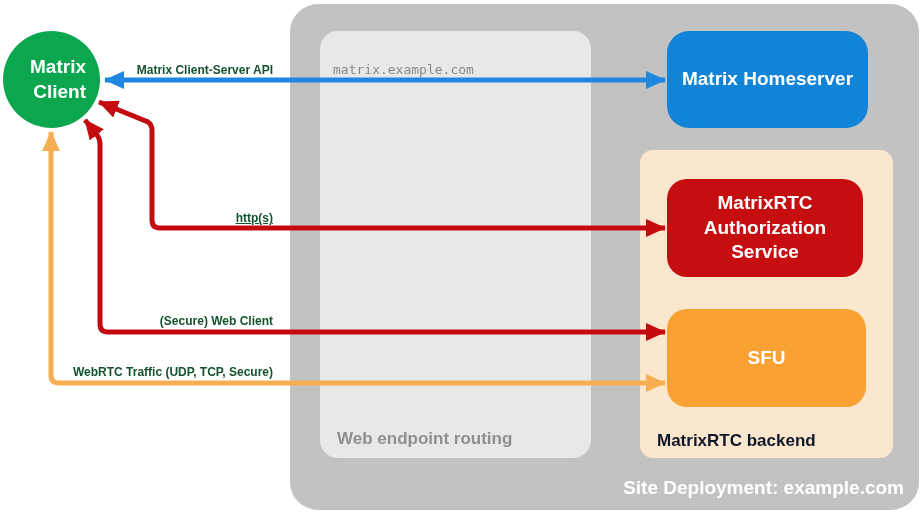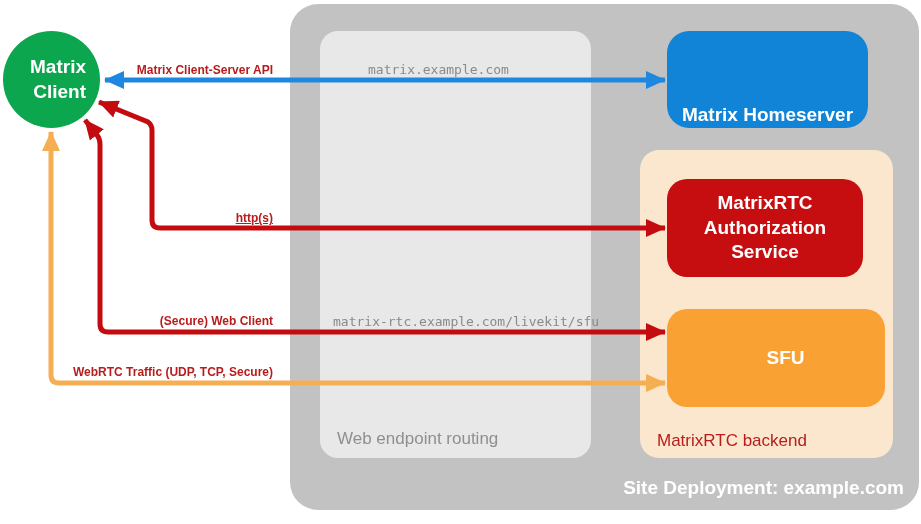--- a/index.html
+++ b/index.html
@@ -12,21 +12,21 @@
   .deployment{
     left:290px;top:4px;width:629px;height:506px;
     background:#c2c2c2;border-radius:28px;
   }
   .routing{
     left:30px;top:27px;width:271px;height:427px;
     background:#e8e8e8;border-radius:18px;
   }
   .backend{
     left:350px;top:146px;width:253px;height:308px;
-    background:#fbe7ce;border-radius:19px;
+    background:#fbe7ce;border-radius:13px;
   }
   
   .node{
     display:flex;align-items:center;justify-content:center;text-align:center;
     color:#ffffff;font-weight:bold;font-size:19px;line-height:1.3;
   }
   .client{
     left:3px;top:31px;width:97px;height:97px;border-radius:50%;
     background:#0ca64f;padding:0 14px;box-sizing:border-box;
   }
@@ -36,62 +36,61 @@
   }
   .auth{
     left:27px;top:29px;width:196px;height:98px;border-radius:20px;
     background:#c60d10;padding:0 20px;box-sizing:border-box;
   }
   .sfu{
     left:27px;top:159px;width:199px;height:98px;border-radius:20px;
     background:#f9a233;
   }
   
-  .section-label{font-weight:normal;font-size:17px;color:#8f8f8f;white-space:nowrap;}
+  .section-label{font-weight:bold;font-size:17px;color:#8f8f8f;white-space:nowrap;}
   .routing-label{left:17px;bottom:9px;}
-  .backend-label{left:17px;bottom:7px;color:#b91c1c;}
+  .backend-label{left:17px;bottom:7px;color:#0f172a;}
   .deployment-label{
     right:15px;bottom:11px;color:#ffffff;font-weight:bold;font-size:19px;white-space:nowrap;
   }
   
   .endpoint{
     left:13px;font-family:"DejaVu Sans Mono", monospace;font-size:13px;
     color:#8a8a8a;white-space:nowrap;
   }
-  .ep-0{top:31px;margin-left:35px;} .ep-1{top:180px;} .ep-2{top:283px;}
+  .ep-0{top:31px;} .ep-1{top:180px;} .ep-2{top:283px;}
   
   .conn-label{
-    right:648px;font-weight:bold;font-size:12px;color:#b91c1c;
+    right:648px;font-weight:bold;font-size:12px;color:#14532d;
     white-space:nowrap;text-align:right;
   }
   .cl-0{top:63px;} .cl-1{top:211px;text-decoration:underline;} .cl-2{top:314px;} .cl-3{top:365px;}
   
   svg.arrows{left:0;top:0;width:921px;height:524px;pointer-events:none;}
   svg.arrows path.wire{fill:none;stroke-width:5px;}
 </style>
 </head>
 <body>
 
 <div class="abs deployment" style="background: rgb(194, 194, 194);">
 
   <div class="abs routing" style="background: rgb(232, 232, 232);">
     <div class="abs endpoint ep-0">matrix.example.com</div>
-    <div class="abs endpoint ep-2">matrix-rtc.example.com/livekit/sfu</div>
     <div class="abs section-label routing-label">Web endpoint routing</div>
   </div>
 
-  <div class="abs node homeserver" style="background: rgb(17, 132, 216); align-items: flex-end;">
+  <div class="abs node homeserver" style="background: rgb(17, 132, 216);">
     <span>Matrix Homeserver</span>
   </div>
 
   <div class="abs backend" style="background: rgb(251, 231, 206);">
     <div class="abs node auth" style="background: rgb(198, 13, 16);">
       <span>MatrixRTC Authorization Service</span>
     </div>
-    <div class="abs node sfu" style="background: rgb(249, 162, 51); padding-left: 19px;">
+    <div class="abs node sfu" style="background: rgb(249, 162, 51);">
       <span>SFU</span>
     </div>
     <div class="abs section-label backend-label">MatrixRTC backend</div>
   </div>
 
   <div class="abs deployment-label">Site Deployment: example.com</div>
 </div>
 
 <div class="abs node client" style="background: rgb(12, 166, 79); text-align: right;">
   <span>Matrix Client</span>

